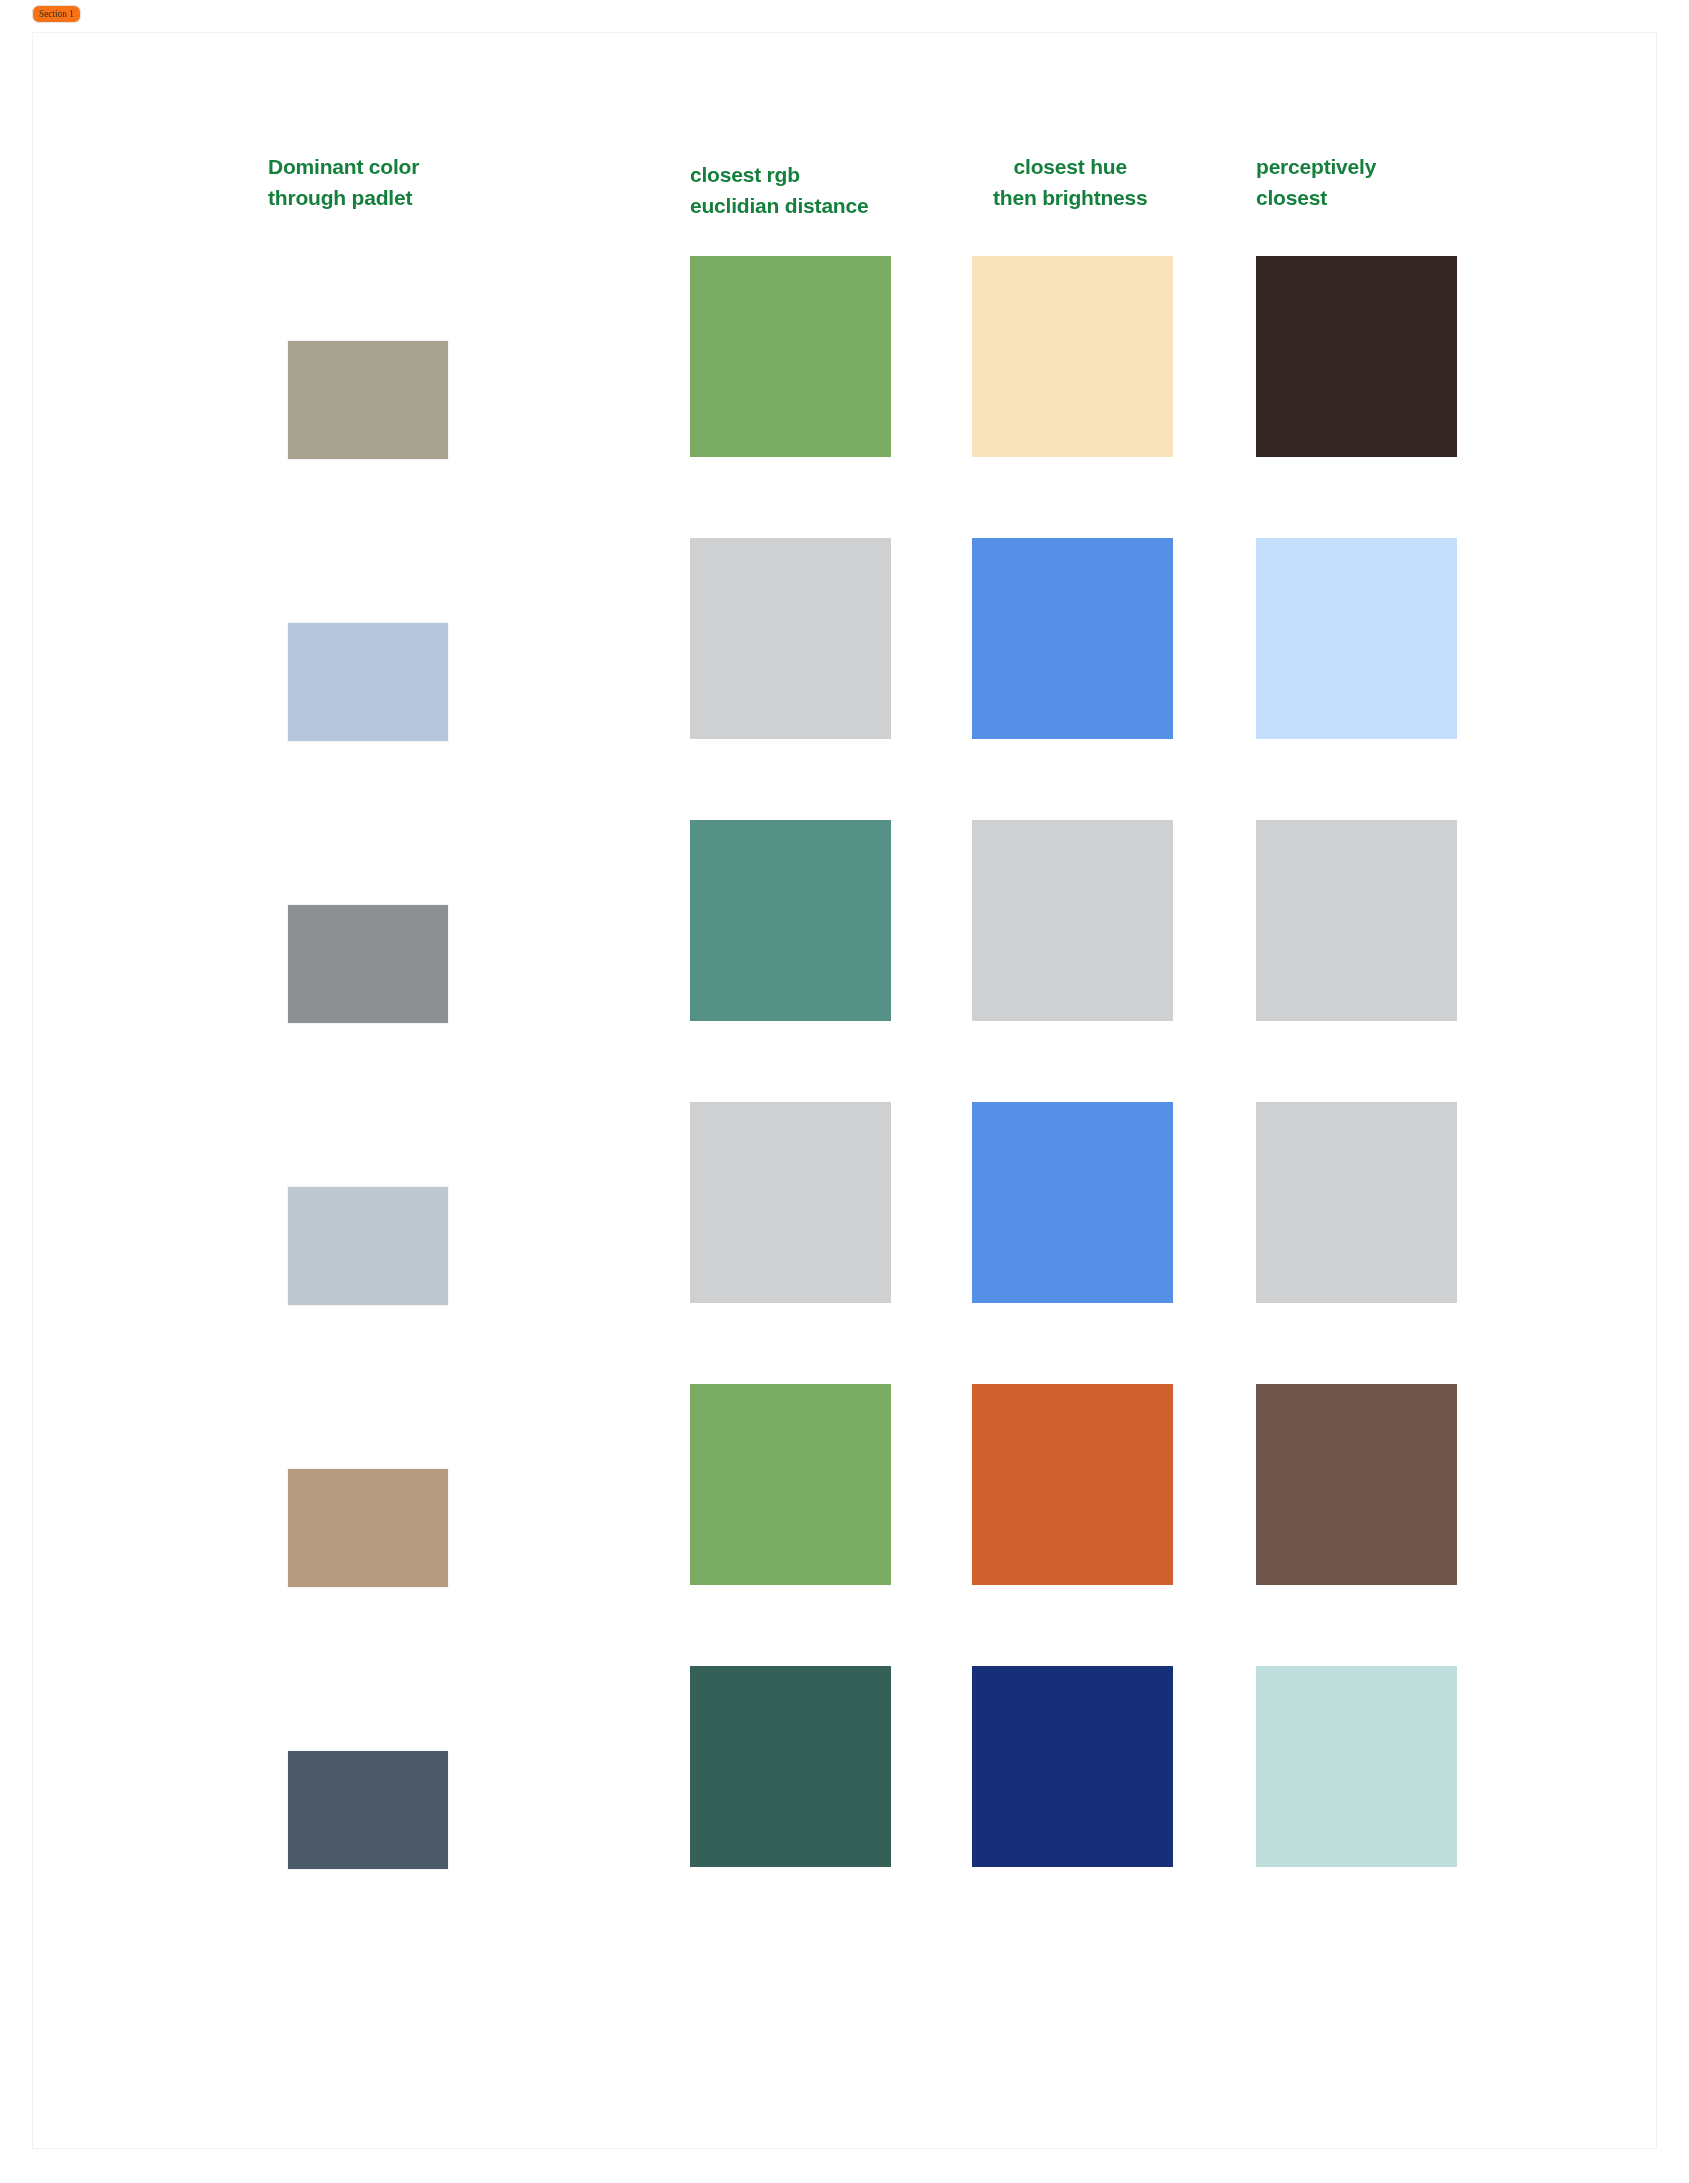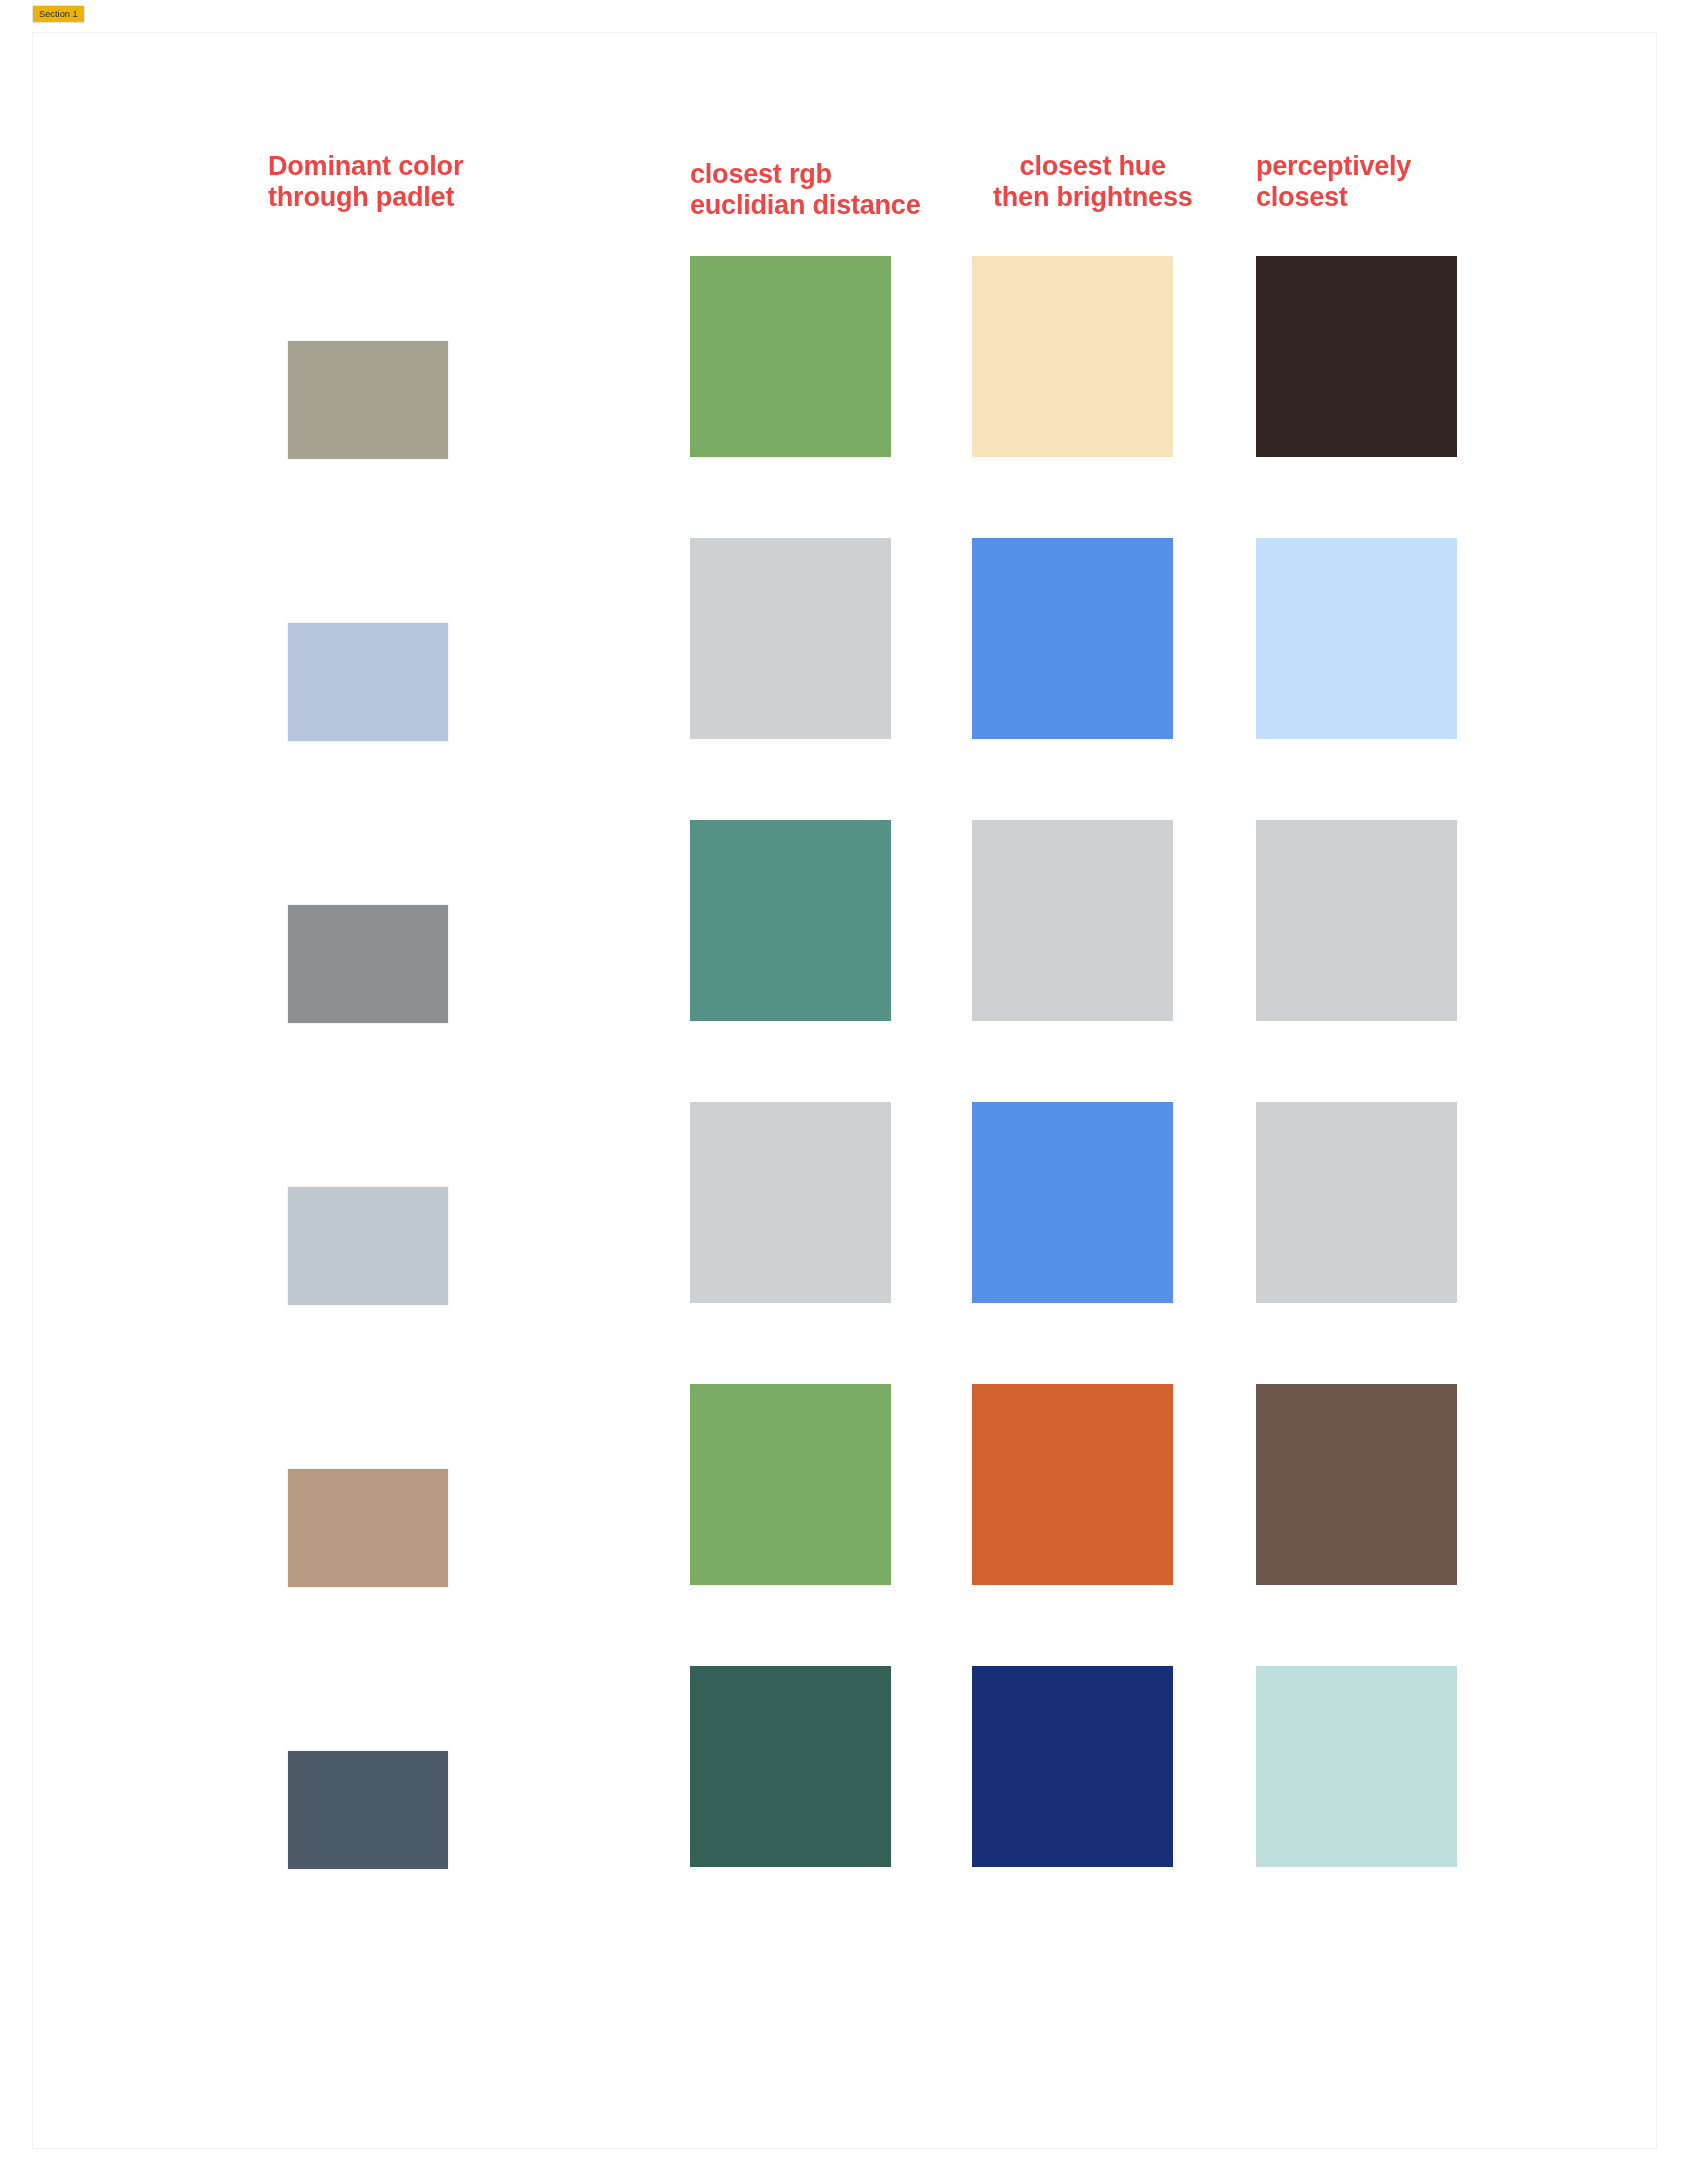--- a/index.html
+++ b/index.html
@@ -14,28 +14,28 @@
     -webkit-font-smoothing: antialiased;
     position: relative;
     overflow: hidden;
   }
 
   
   .section-tab {
     position: absolute;
     left: 32px;
     top: 5px;
-    background: #eab308;
+    background: #f97316;
     border: 0.8px solid #e3e4e6;
-    border-radius: 2px;
+    border-radius: 7px;
     padding: 2.5px 6px 3.4px 6px;
     font-size: 9.3px;
     line-height: 10px;
     color: #2b2b2b;
-    font-family: Liberation Sans, sans-serif;
+    font-family: Liberation Serif, serif;
     white-space: nowrap;
     z-index: 5;
   }
 
   
   .canvas-card {
     position: absolute;
     left: 32px;
     top: 32px;
     width: 1625px;
@@ -54,25 +54,25 @@
   }
 
   .grid-head {
     position: relative;
     height: 101px;
   }
 
   .col-title {
     position: absolute;
     top: 0;
-    font-size: 27px;
+    font-size: 21px;
     line-height: 31px;
     font-weight: bold;
     letter-spacing: -0.2px;
-    color: #ef4444;
+    color: #15803d;
     font-family: "Liberation Sans", sans-serif;
     white-space: pre-line;
   }
 
   
   .c0 { left: 32px;  }
   .c1 { left: 454px; margin-top: 8px; }
   .c2 { left: 757px; text-align: center; }
   .c3 { left: 1020px;}
 

